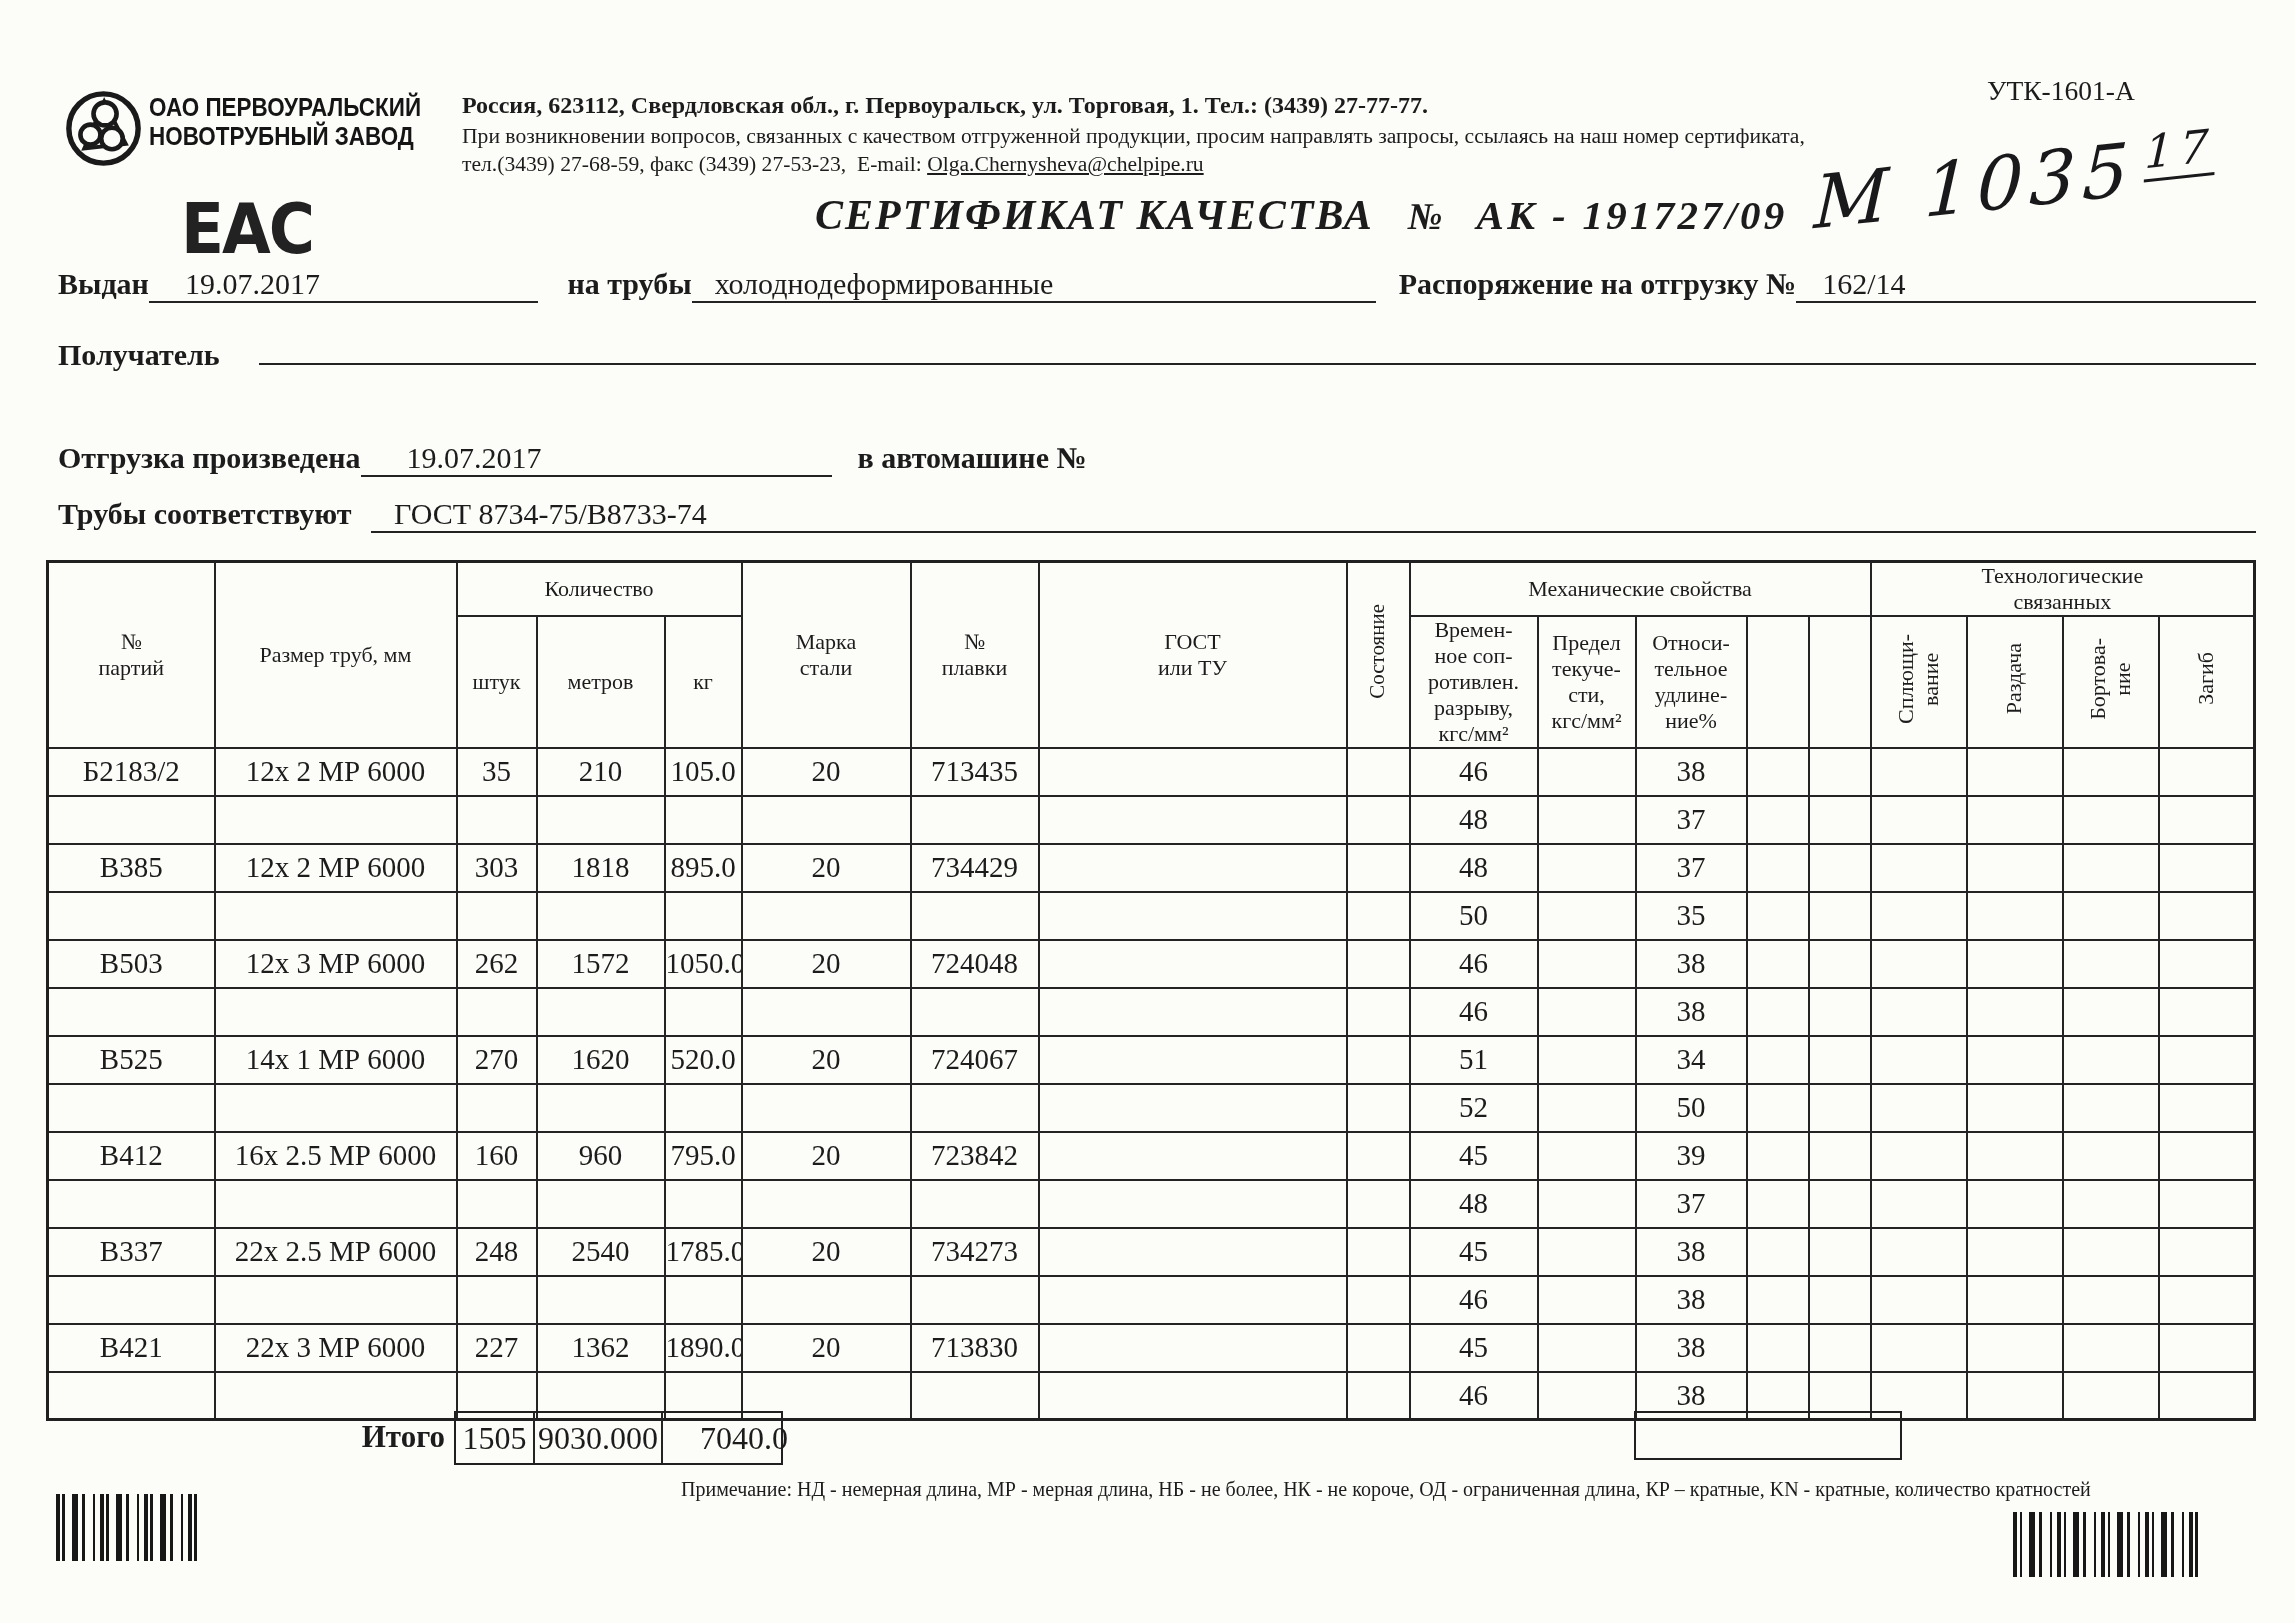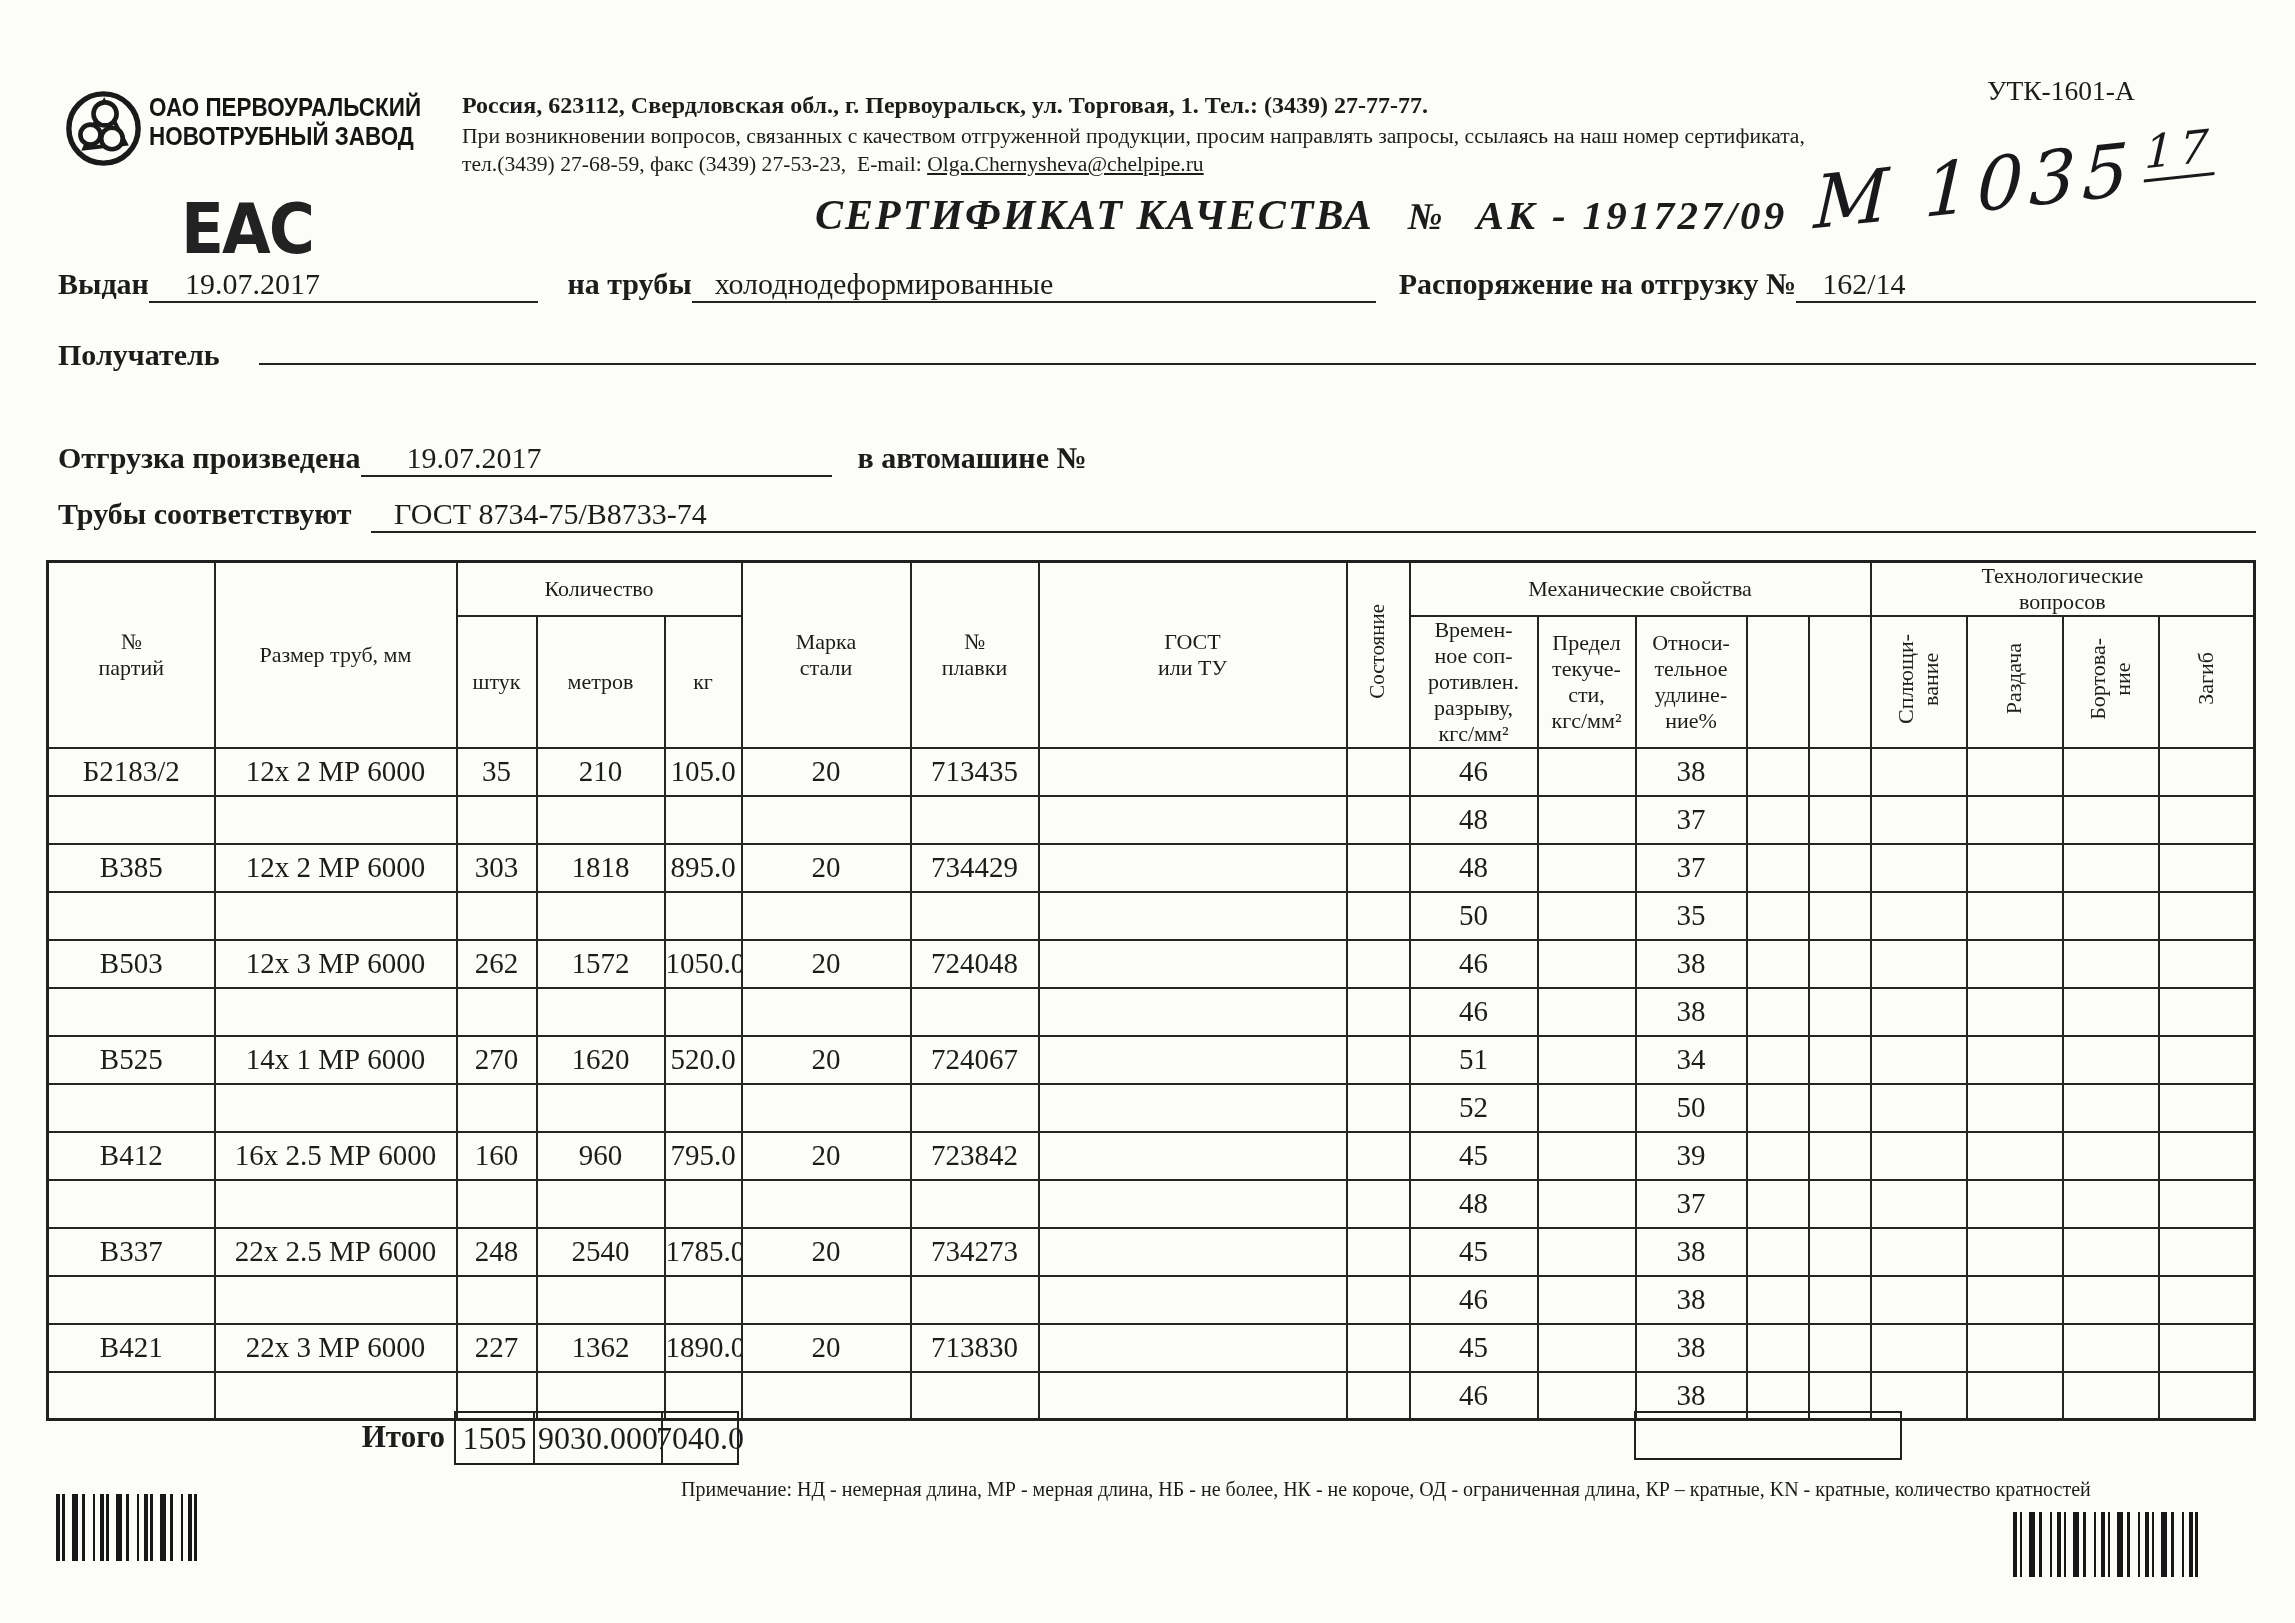--- a/index.html
+++ b/index.html
@@ -58,21 +58,21 @@
           white-space:pre-line; line-height:1.12; font-size:22px; }
   .vert.state { font-size:21px; }
 
   
   .totals-label { position:absolute; left:236px; top:1419px; width:209px; text-align:right;
                   font-weight:bold; font-size:31px; }
   .totals-box { position:absolute; left:454px; top:1411px; height:50px; display:flex;
                 border:2.6px solid #202020; background:transparent; }
   .totals-box .cell { display:flex; align-items:center; justify-content:center; font-size:32px; }
   .totals-box .c1 { width:77px; } .totals-box .c2 { width:126px; border-left:2px solid #242424; }
-  .totals-box .c3 { width:74px; border-left:2px solid #242424; }
+  .totals-box .c3 { width:74px; border-left:2px solid #242424;padding-left:44px; }
   .mech-empty-box { position:absolute; left:1634px; top:1411px; width:264px; height:45px;
                     border:2.6px solid #202020; }
 
   
   .note { position:absolute; left:681px; top:1478px; width:1591px; font-size:20px; }
   .barcode { background:repeating-linear-gradient(90deg,
               #171717 0 3.9px, transparent 3.9px 6.5px,
               #171717 6.5px 9.2px, transparent 9.2px 15.7px,
               #171717 15.7px 22px, transparent 22px 26px,
               #171717 26px 29px, transparent 29px 37px,
@@ -170,21 +170,21 @@
         <th colspan="3"><span>Количество</span></th>
         <th rowspan="2"><span class="preline">Марка
 стали</span></th>
         <th rowspan="2"><span class="preline">№
 плавки</span></th>
         <th rowspan="2"><span class="preline">ГОСТ
 или ТУ</span></th>
         <th rowspan="2"><span class="vert state">Состояние</span></th>
         <th colspan="5"><span>Механические свойства</span></th>
         <th colspan="4"><span class="preline">Технологические
-вопросов</span></th>
+связанных</span></th>
       </tr>
       <tr class="h2">
         <th class="subhead"><span>штук</span></th>
         <th class="subhead"><span>метров</span></th>
         <th class="subhead"><span>кг</span></th>
         <th class="subhead"><span class="preline">Времен-
 ное соп-
 ротивлен.
 разрыву,
 кгс/мм²</span></th>

